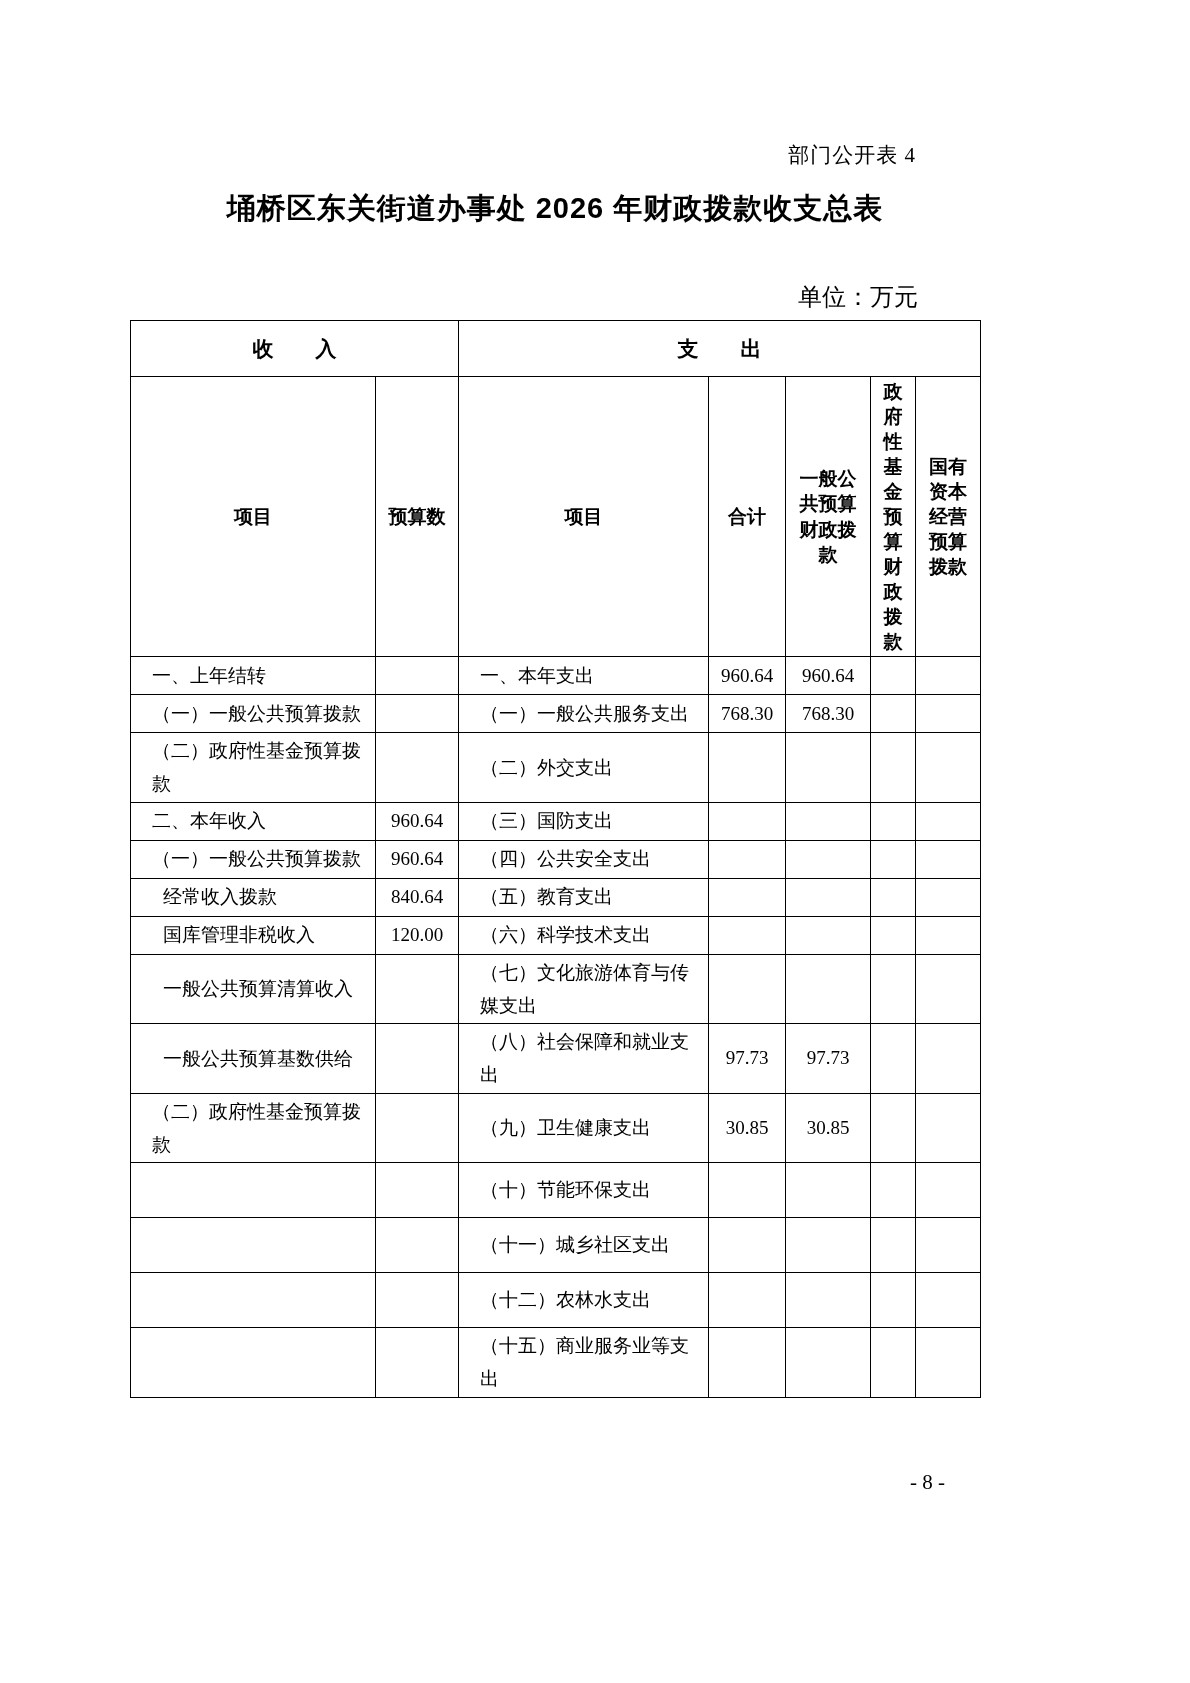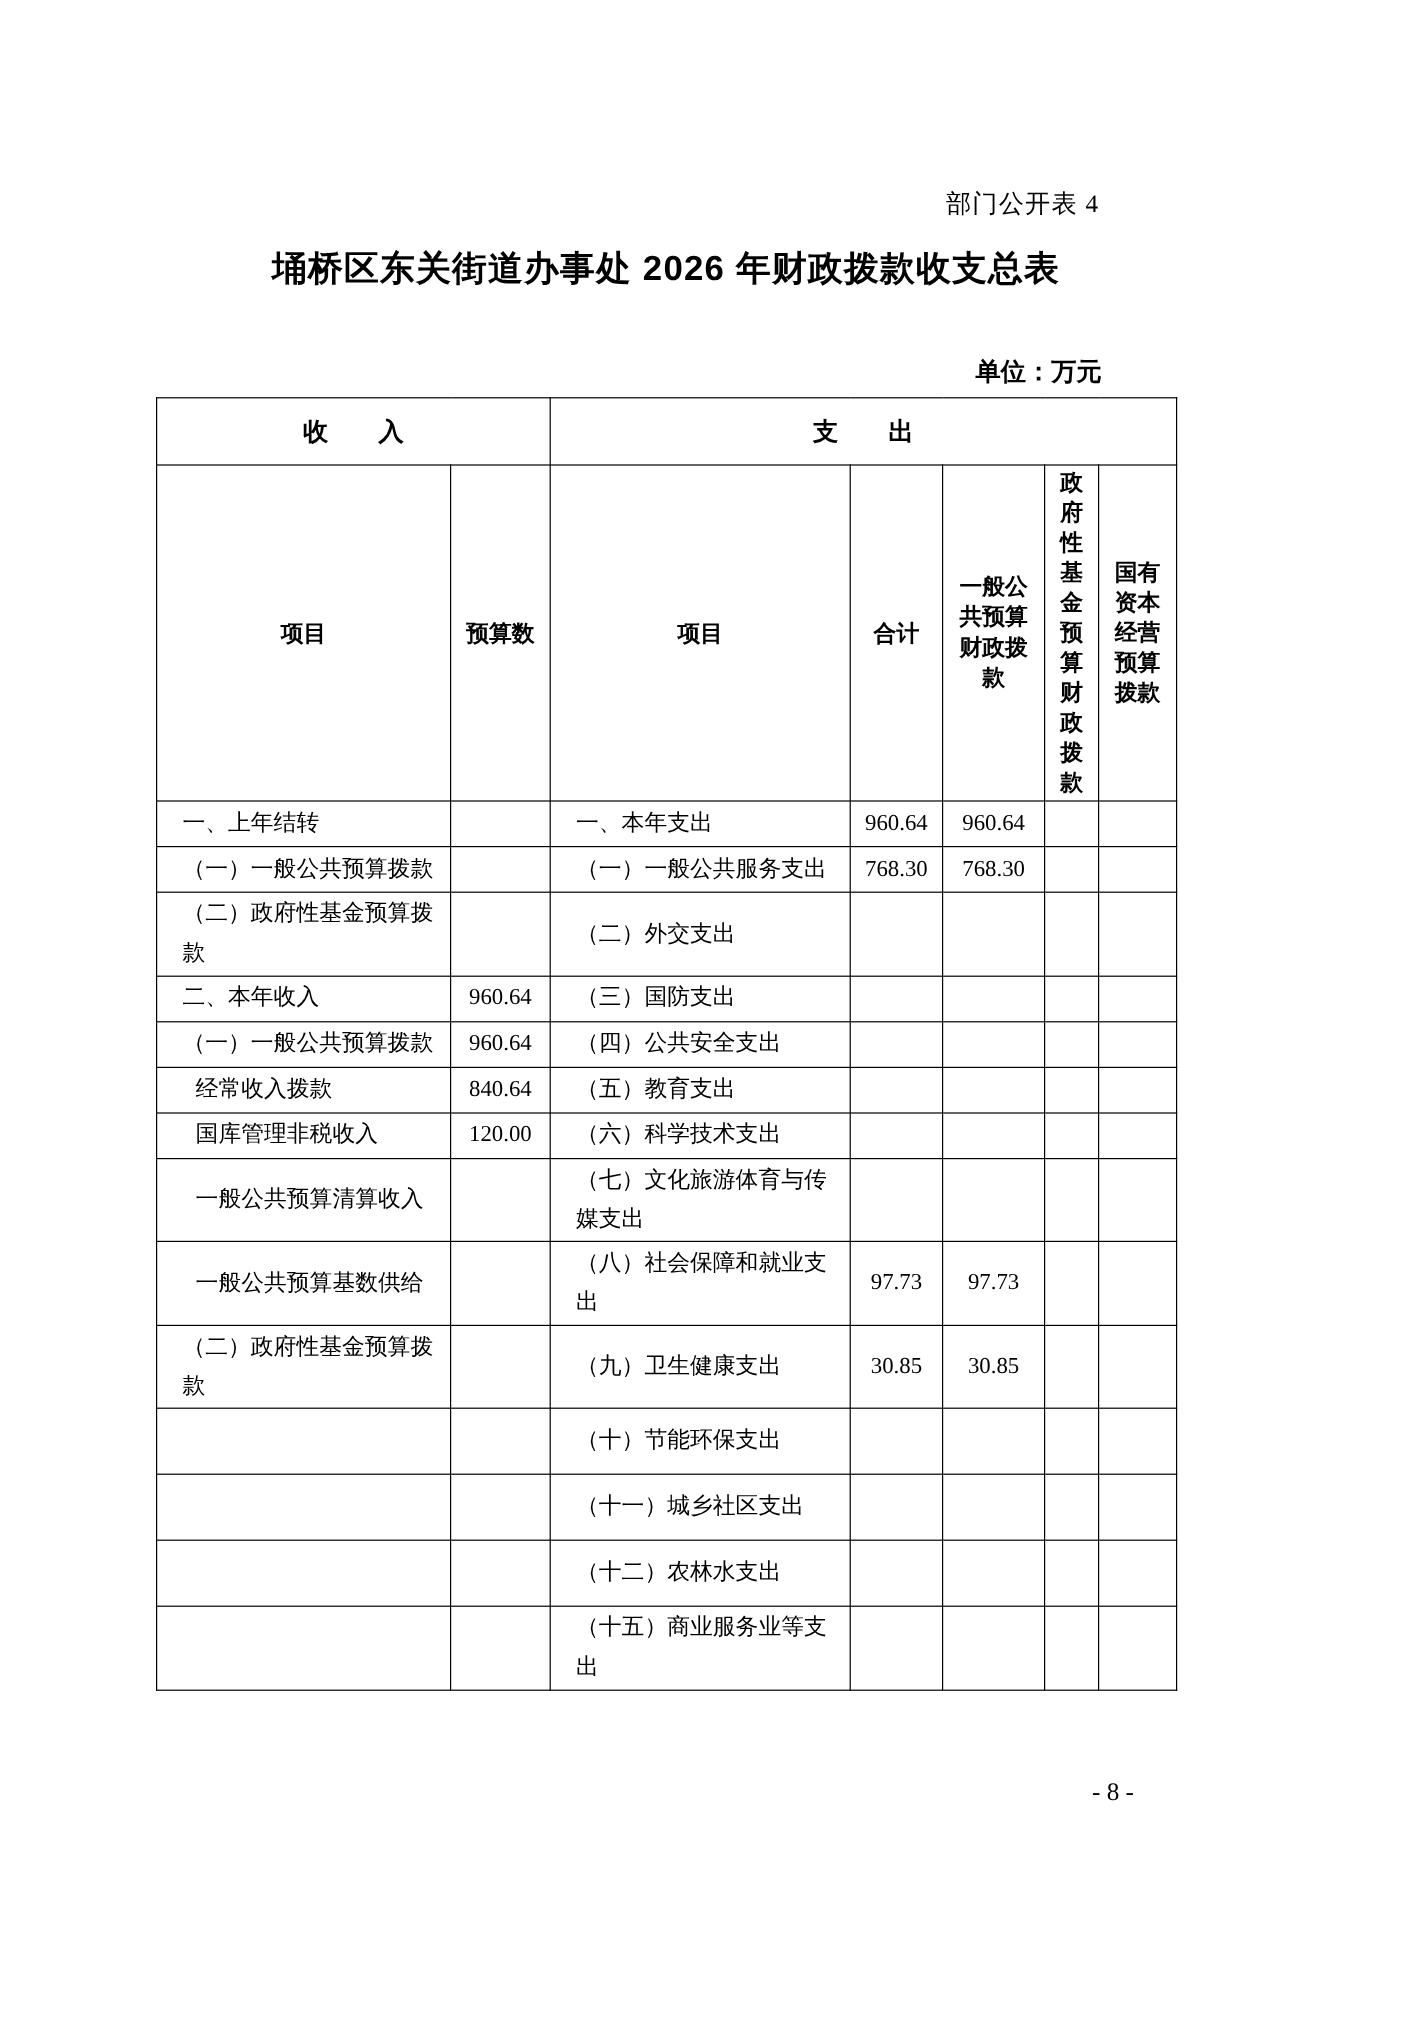--- a/index.html
+++ b/index.html
@@ -12,44 +12,43 @@
   .page {
     position: relative;
     width: 1190px;
     height: 1683px;
     background: #ffffff;
     box-sizing: border-box;
   }
   .content {
     position: absolute;
     left: 130px;
-    top: 156px;
+    top: 141px;
     width: 850px;
   }
   .corner-label {
     text-align: right;
     padding-right: 64px;
     font-size: 21px;
     letter-spacing: 1px;
   }
   .doc-title {
     margin: 20px 0 0 0;
     text-align: center;
     font-size: 29px;
     font-weight: bold;
     font-family: "Liberation Sans", sans-serif;
     letter-spacing: 1px;
   }
   .unit-label {
     margin-top: 52px;
     text-align: right;
     padding-right: 62px;
-    font-size: 21px;
+    font-size: 24px;
     margin-bottom: 7px;
-    font-weight: bold;
   }
   table.budget {
     border-collapse: collapse;
     table-layout: fixed;
     width: 850px;
   }
   table.budget th, table.budget td {
     border: 1px solid #000000;
     font-size: 19px;
     vertical-align: middle;

